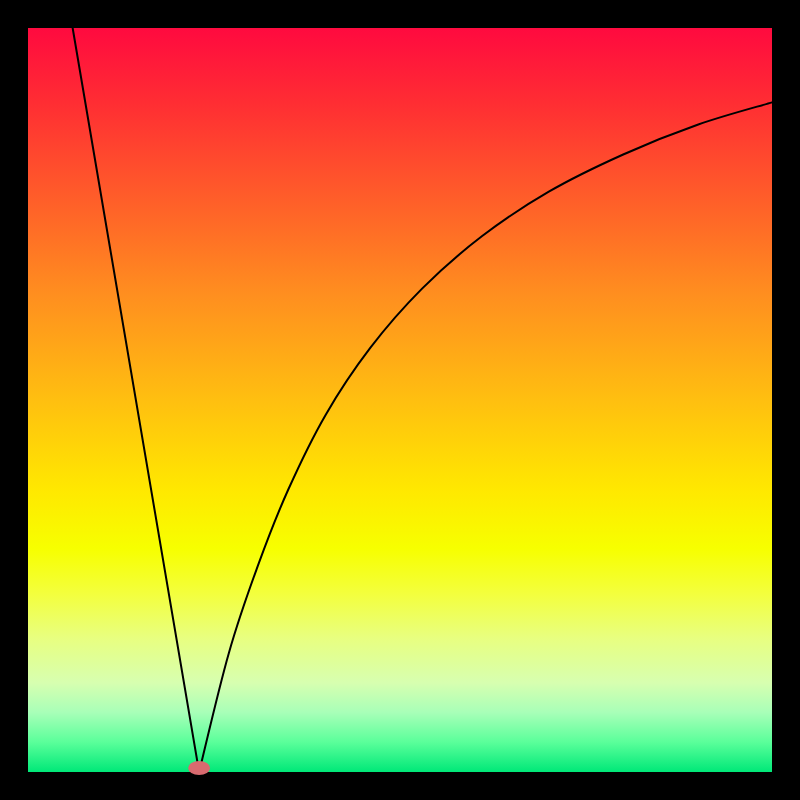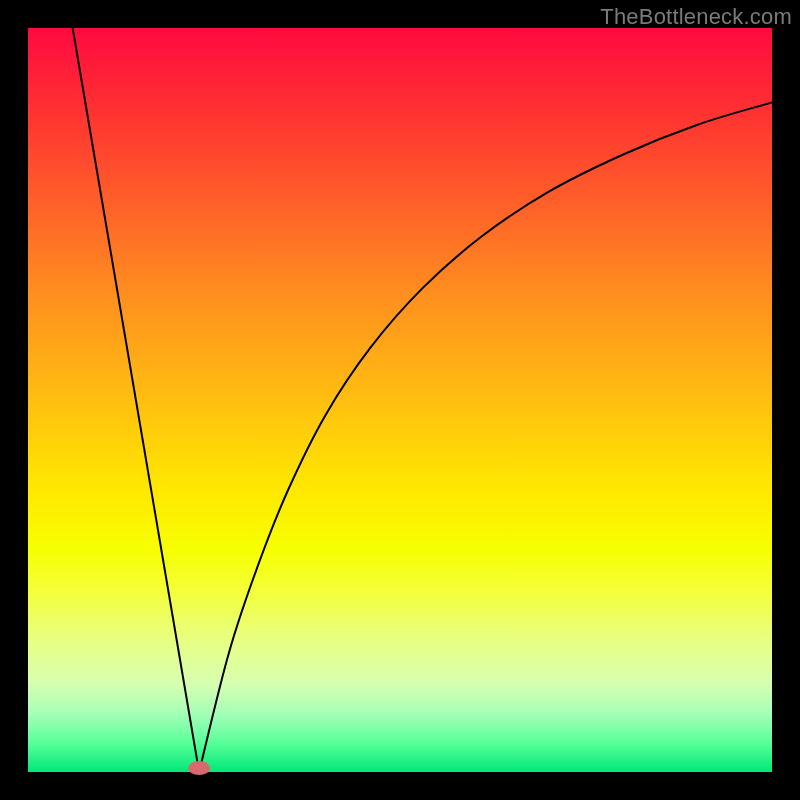--- a/index.html
+++ b/index.html
@@ -69,21 +69,20 @@
     stroke: #000;
     stroke-width: 2;
     stroke-linecap: round;
     stroke-linejoin: round;
   }
 </style>
 </head>
 <body>
 
 <div class="wrap">
-  <div class="attribution">TheBottleneck.com</div>
 
   <div class="plot">
     <div class="gradient"></div>
 
     <svg class="curve" viewBox="0 0 744 744" preserveAspectRatio="none">
       <path id="left-line" class="line" d="M 44.64 0 L 171.12 744"></path>
       <path id="right-curve" class="line" d="M 171.12 744 C 176.4768 722.5728, 190.16640000000004 662.4576000000001, 200.88000000000002 624.96 C 211.5936 587.4624, 219.9264 565.1424, 230.64 535.68 C 241.35359999999997 506.21759999999995, 248.34719999999996 488.06399999999996, 260.4 461.28 C 272.45279999999997 434.496, 282.8688 412.3248, 297.6 386.88 C 312.3312 361.4352, 324.8304 342.6864, 342.24 319.92 C 359.6496 297.15360000000004, 374.23199999999997 280.48799999999994, 394.32 260.4 C 414.408 240.31199999999998, 431.0736 225.72960000000006, 453.84 208.32000000000005 C 476.60639999999995 190.91040000000004, 495.35519999999997 178.41119999999995, 520.8 163.67999999999995 C 546.2447999999999 148.94879999999995, 568.416 138.5328, 595.2 126.48000000000002 C 621.984 114.42720000000003, 642.816 106.09440000000004, 669.6 96.72000000000003 C 696.384 87.34560000000002, 730.608 78.4176, 744 74.39999999999998"></path>
       <ellipse id="dip-dot" class="dot" rx="11" ry="7" cx="171.12" cy="740"></ellipse>
     </svg>
   </div>

